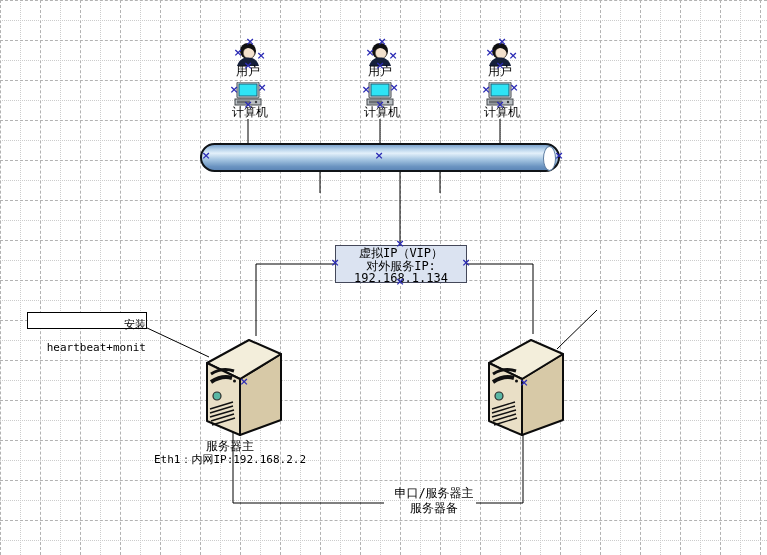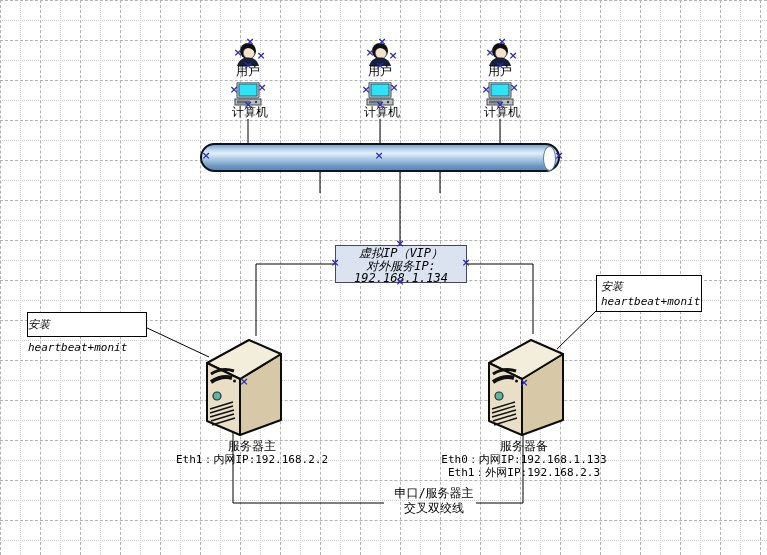--- a/index.html
+++ b/index.html
@@ -13,21 +13,21 @@
   #grid{position:absolute;inset:0;z-index:0;}
   .gv{position:absolute;top:0;bottom:0;width:0;}
   .gh{position:absolute;left:0;right:0;height:0;}
   .gv.major{border-left:1px dashed #b2b2b2;}
   .gv.minor{border-left:1px dotted #cccccc;}
   .gh.major{border-top:1px dashed #b2b2b2;}
   .gh.minor{border-top:1px dotted #cccccc;}
   
   #wires{position:absolute;left:0;top:0;z-index:1;}
   
-  .shape{position:absolute;z-index:2;font-style:italic;}
+  .shape{position:absolute;z-index:2;}
   .lbl{position:absolute;z-index:3;white-space:nowrap;font-size:12px;line-height:13px;}
   .center{transform:translateX(-50%);text-align:center;}
   .bus{
     left:200px;top:143px;width:360px;height:29px;
     border:2px solid #101418;border-radius:15px;
     background:linear-gradient(180deg,#7ca3cd 0%,#b9d4ec 18%,#e3f0fa 33%,#a6c6e2 58%,#6b94c1 86%,#5d87b8 100%);
     box-sizing:border-box;
   }
   .bus-cap{
     position:absolute;right:2px;top:1px;width:11px;height:23px;
@@ -35,21 +35,21 @@
   }
   .vipbox{
     left:335px;top:245px;width:132px;height:38px;
     background:#dbe3f1;border:1px solid #44485a;box-sizing:border-box;
     text-align:center;font-size:12px;line-height:12.5px;padding-top:1px;
   }
   .notebox{
     background:#ffffff;border:1px solid #000;box-sizing:border-box;
     font-size:11px;
   }
-  .notebox.left{left:27px;top:312px;width:120px;height:25px;text-align:left;line-height:23px;}
+  .notebox.left{left:27px;top:312px;width:120px;height:17px;text-align:right;line-height:23px;}
   .notebox.right{left:596px;top:275px;width:106px;height:37px;text-align:left;line-height:15px;padding:3px 0 0 4px;}
   .srv-lbls{font-size:11px;line-height:13px;}
   .srv-lbls .t{font-size:12px;}
   .hb-lbl{font-size:12px;line-height:15px;}
   
   .xh{
     position:absolute;z-index:5;width:10px;height:10px;
     color:#2b2bb4;font-size:11px;line-height:10px;font-weight:bold;
     font-family:"DejaVu Sans",sans-serif;text-align:center;pointer-events:none;
   }
@@ -215,24 +215,20 @@
 
   <div class="shape vipbox">
     <div>虚拟IP（VIP）</div>
     <div>对外服务IP:</div>
     <div>192.168.1.134</div>
   </div>
 
   <div class="shape notebox left">
     <span>安装heartbeat+monit</span>
   </div>
-  <div class="shape notebox right">
-    <div>安装</div>
-    <div>heartbeat+monit</div>
-  </div>
 
   <div class="shape" style="left:204px;top:333px;width:80px;height:104px;">
     <svg width="80" height="104" viewBox="0 0 80 104">
       <g stroke="#0c0c0c" stroke-width="2" stroke-linejoin="round">
         <polygon points="36,46 77,21 77,87 36,102" fill="#d7c9a7"></polygon>
         <polygon points="3,30 45,7 77,21 36,46" fill="#f3eedb"></polygon>
         <polygon points="3,30 36,46 36,102 3,88" fill="#e9dfc6"></polygon>
       </g>
       <path d="M7,41 Q18,34 30,38" stroke="#101010" stroke-width="3" fill="none"></path>
       <path d="M7,49 Q18,42 28,45" stroke="#101010" stroke-width="4" fill="none"></path>
@@ -262,33 +258,28 @@
       <g stroke="#101010" stroke-width="1.4" fill="none">
         <path d="M6,76 L29,69"></path>
         <path d="M6,80 L29,73"></path>
         <path d="M6,84 L30,77"></path>
         <path d="M7,88 L30,81"></path>
         <path d="M8,92 L31,85"></path>
       </g>
     </svg>
   </div>
 
-  <div class="lbl center srv-lbls" style="left:252px;top:440px;">
+  <div class="lbl center srv-lbls" style="left:230px;top:440px;">
     <div class="t">服务器主</div>
     <div>Eth1：内网IP:192.168.2.2</div>
   </div>
-  <div class="lbl center srv-lbls" style="left:524px;top:440px;">
-    <div class="t">服务器备</div>
-    <div>Eth0：内网IP:192.168.1.133</div>
-    <div>Eth1：外网IP:192.168.2.3</div>
-  </div>
 
   <div class="lbl center hb-lbl" style="left:434px;top:486px;">
     <div>申口/服务器主</div>
-    <div>交叉双绞线</div>
+    <div>服务器备</div>
   </div>
 <span class="xh" style="left: 245px; top: 37px;"></span>
     <span class="xh" style="left: 233px; top: 48px;"></span>
     <span class="xh" style="left: 256px; top: 51px;"></span>
     <span class="xh" style="left: 243px; top: 61px;"></span>
     <span class="xh" style="left: 229px; top: 85px;"></span>
     <span class="xh" style="left: 257px; top: 83px;"></span>
     <span class="xh" style="left: 243px; top: 100px;"></span>
     <span class="xh" style="left: 377px; top: 37px;"></span>
     <span class="xh" style="left: 365px; top: 48px;"></span>

